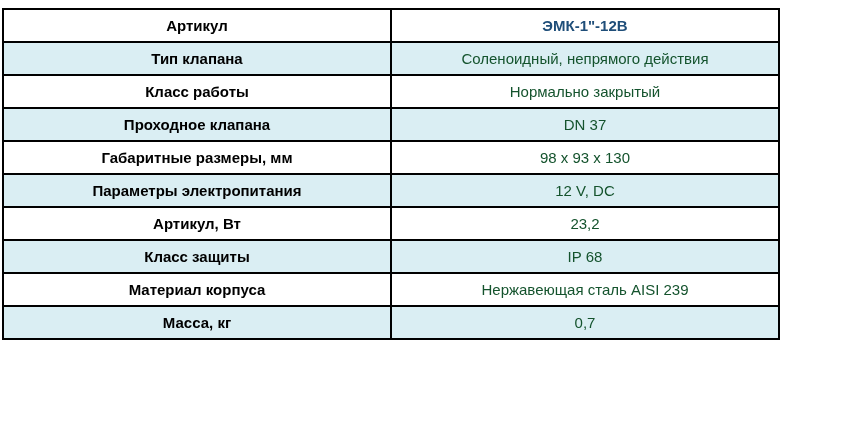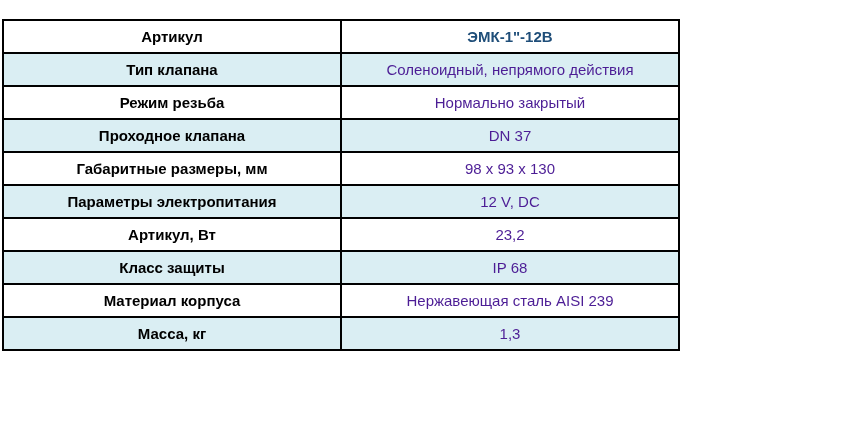--- a/index.html
+++ b/index.html
@@ -9,42 +9,42 @@
   }
   body {
     width: 857px;
     height: 423px;
     overflow: hidden;
     font-family: "Liberation Sans", sans-serif;
   }
   table.spec-table {
     border-collapse: collapse;
     table-layout: fixed;
-    width: 678px;
-    margin: 19px 2px;
+    width: 778px;
+    margin: 8px 2px;
   }
   table.spec-table td {
     border: 2px solid #000000;
     height: 31px;
     text-align: center;
     vertical-align: middle;
     font-size: 15px;
     padding: 0 6px;
     overflow: hidden;
     white-space: nowrap;
   }
   td.label-cell {
     width: 50%;
     font-weight: bold;
     color: #000000;
   }
   td.value-cell {
     width: 50%;
     font-weight: normal;
-    color: #4c1d95;
+    color: #14532d;
   }
   tr:nth-child(even) td {
     background: #daeef3;
   }
   tr:nth-child(odd) td {
     background: #ffffff;
   }
   tr.article-row td.value-cell {
     font-weight: bold;
     color: #1f4e79;
@@ -57,21 +57,21 @@
   <tbody>
     <tr class="article-row">
       <td class="label-cell">Артикул</td>
       <td class="value-cell">ЭМК-1"-12В</td>
     </tr>
     <tr>
       <td class="label-cell">Тип клапана</td>
       <td class="value-cell">Соленоидный, непрямого действия</td>
     </tr>
     <tr>
-      <td class="label-cell">Режим резьба</td>
+      <td class="label-cell">Класс работы</td>
       <td class="value-cell">Нормально закрытый</td>
     </tr>
     <tr>
       <td class="label-cell">Проходное клапана</td>
       <td class="value-cell">DN 37</td>
     </tr>
     <tr>
       <td class="label-cell">Габаритные размеры, мм</td>
       <td class="value-cell">98 х 93 х 130</td>
     </tr>
@@ -86,16 +86,16 @@
     <tr>
       <td class="label-cell">Класс защиты</td>
       <td class="value-cell">IP 68</td>
     </tr>
     <tr>
       <td class="label-cell">Материал корпуса</td>
       <td class="value-cell">Нержавеющая сталь AISI 239</td>
     </tr>
     <tr>
       <td class="label-cell">Масса, кг</td>
-      <td class="value-cell">1,3</td>
+      <td class="value-cell">0,7</td>
     </tr>
   </tbody>
 </table>
 
 </body></html>

